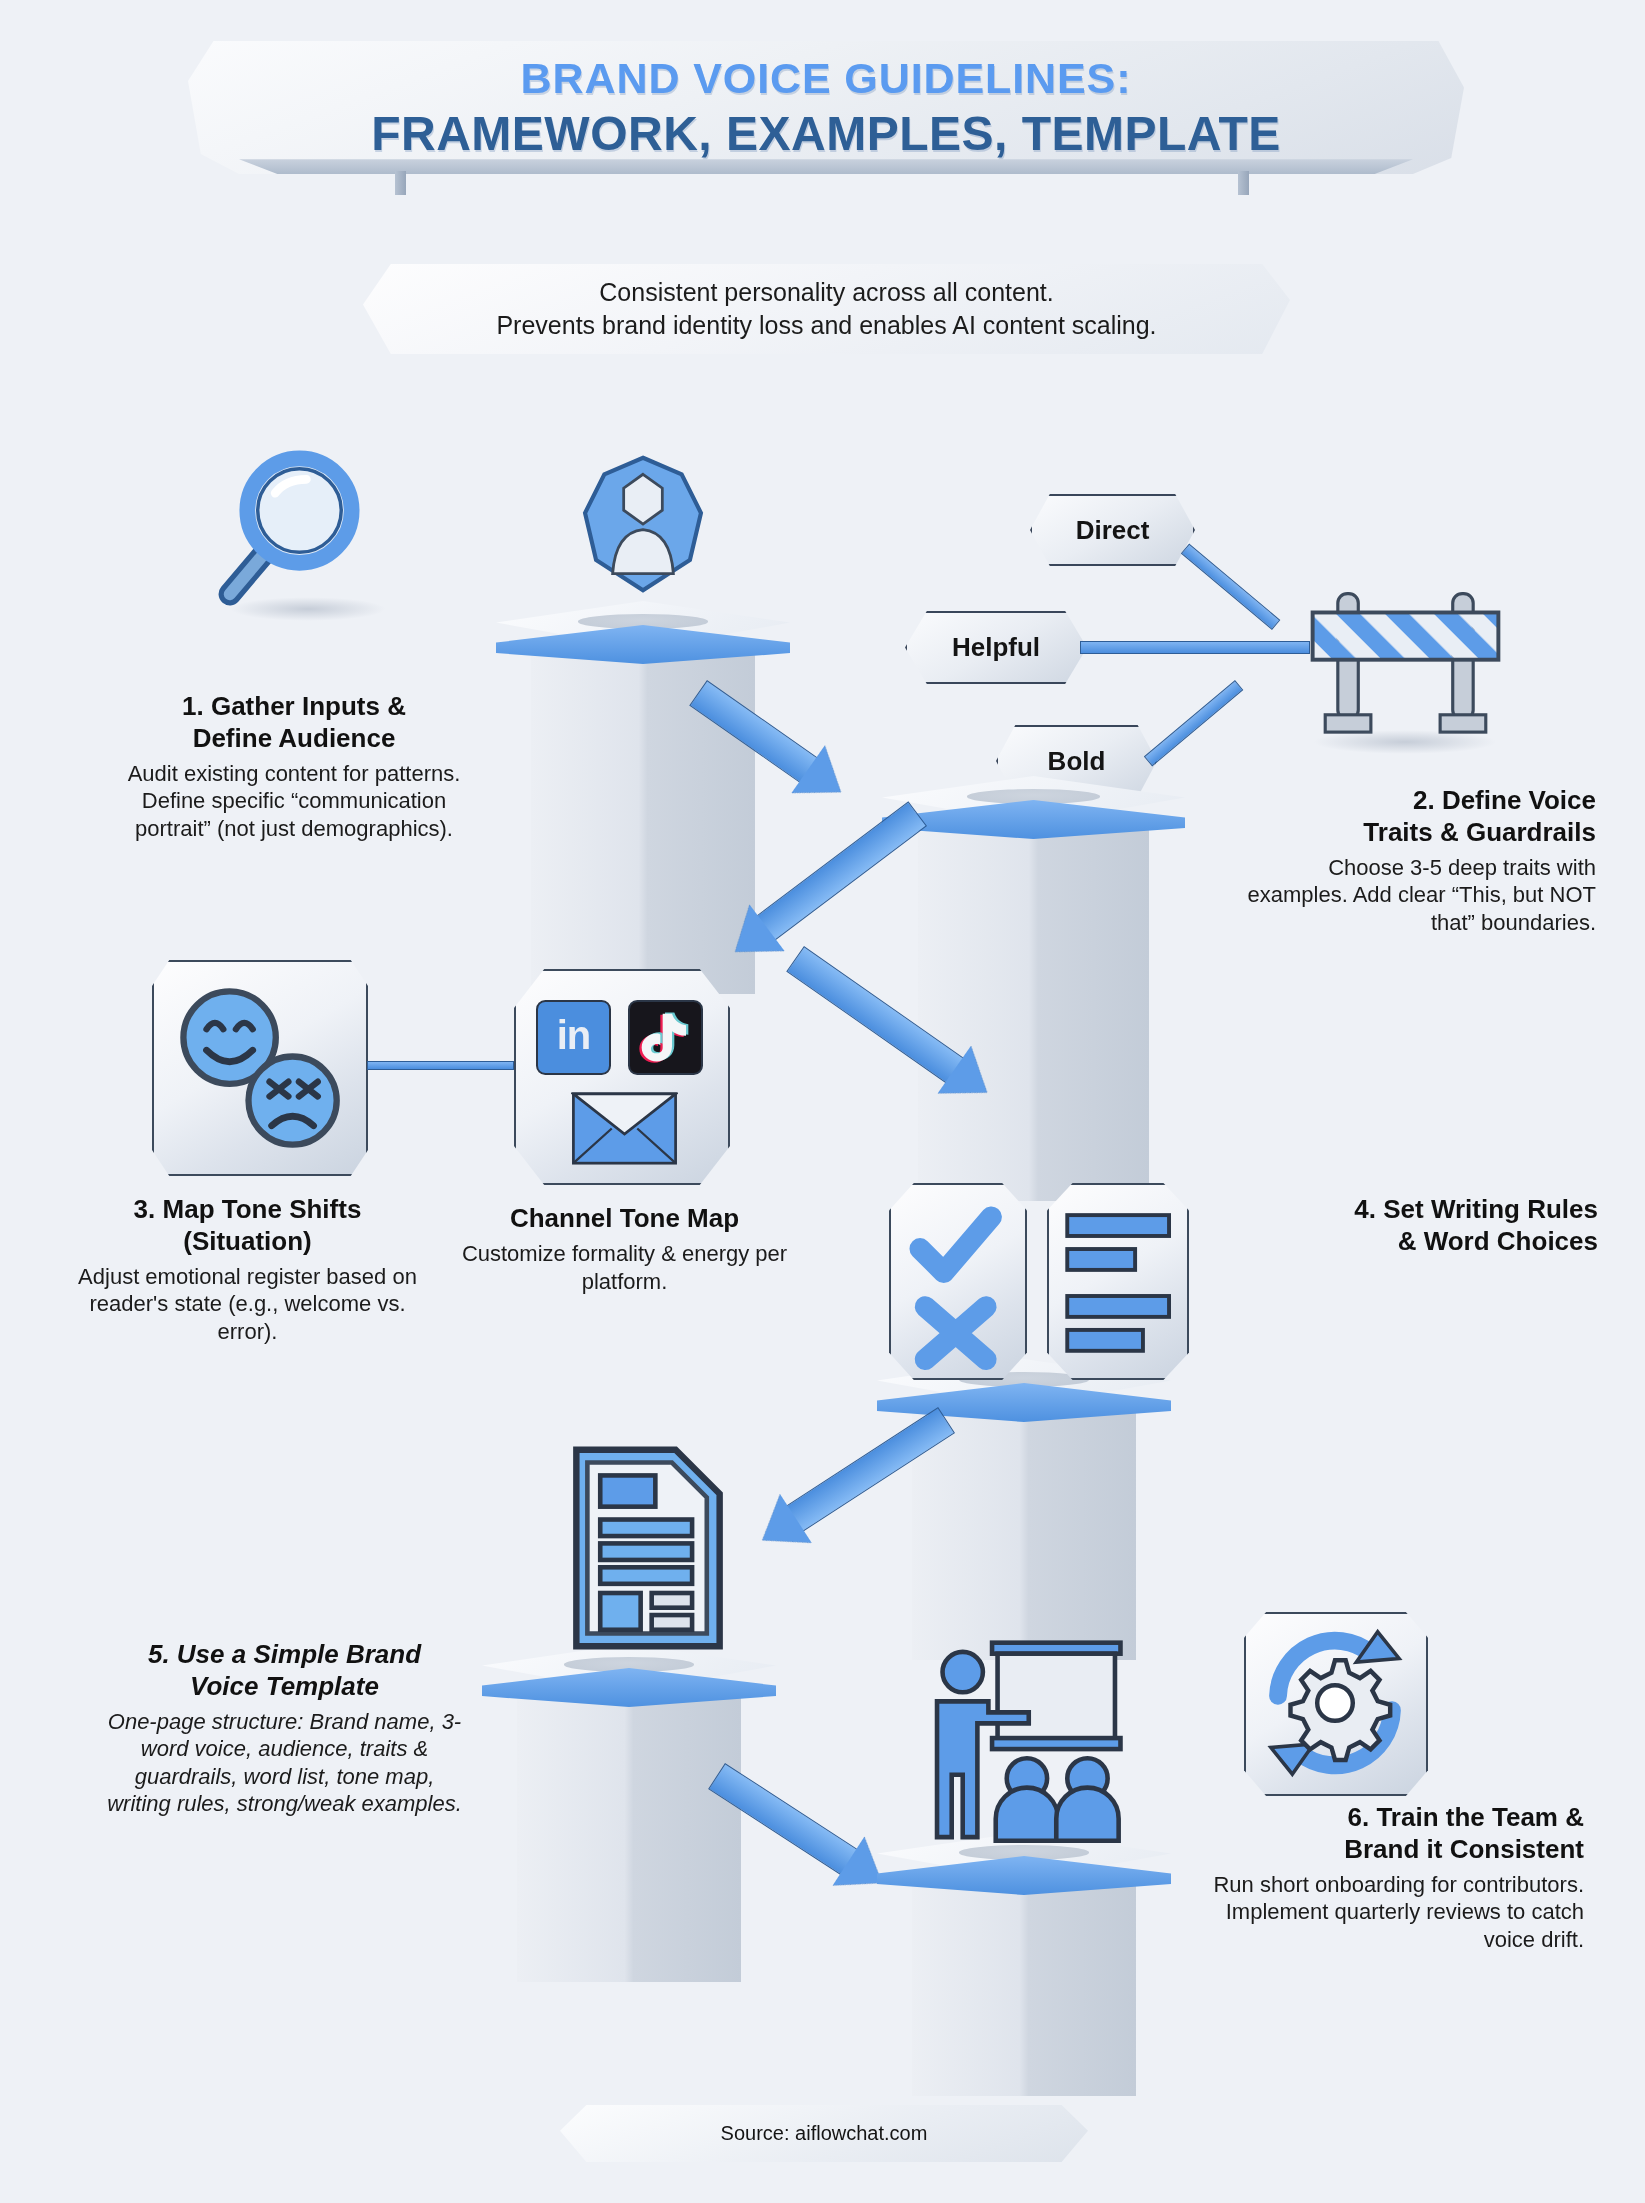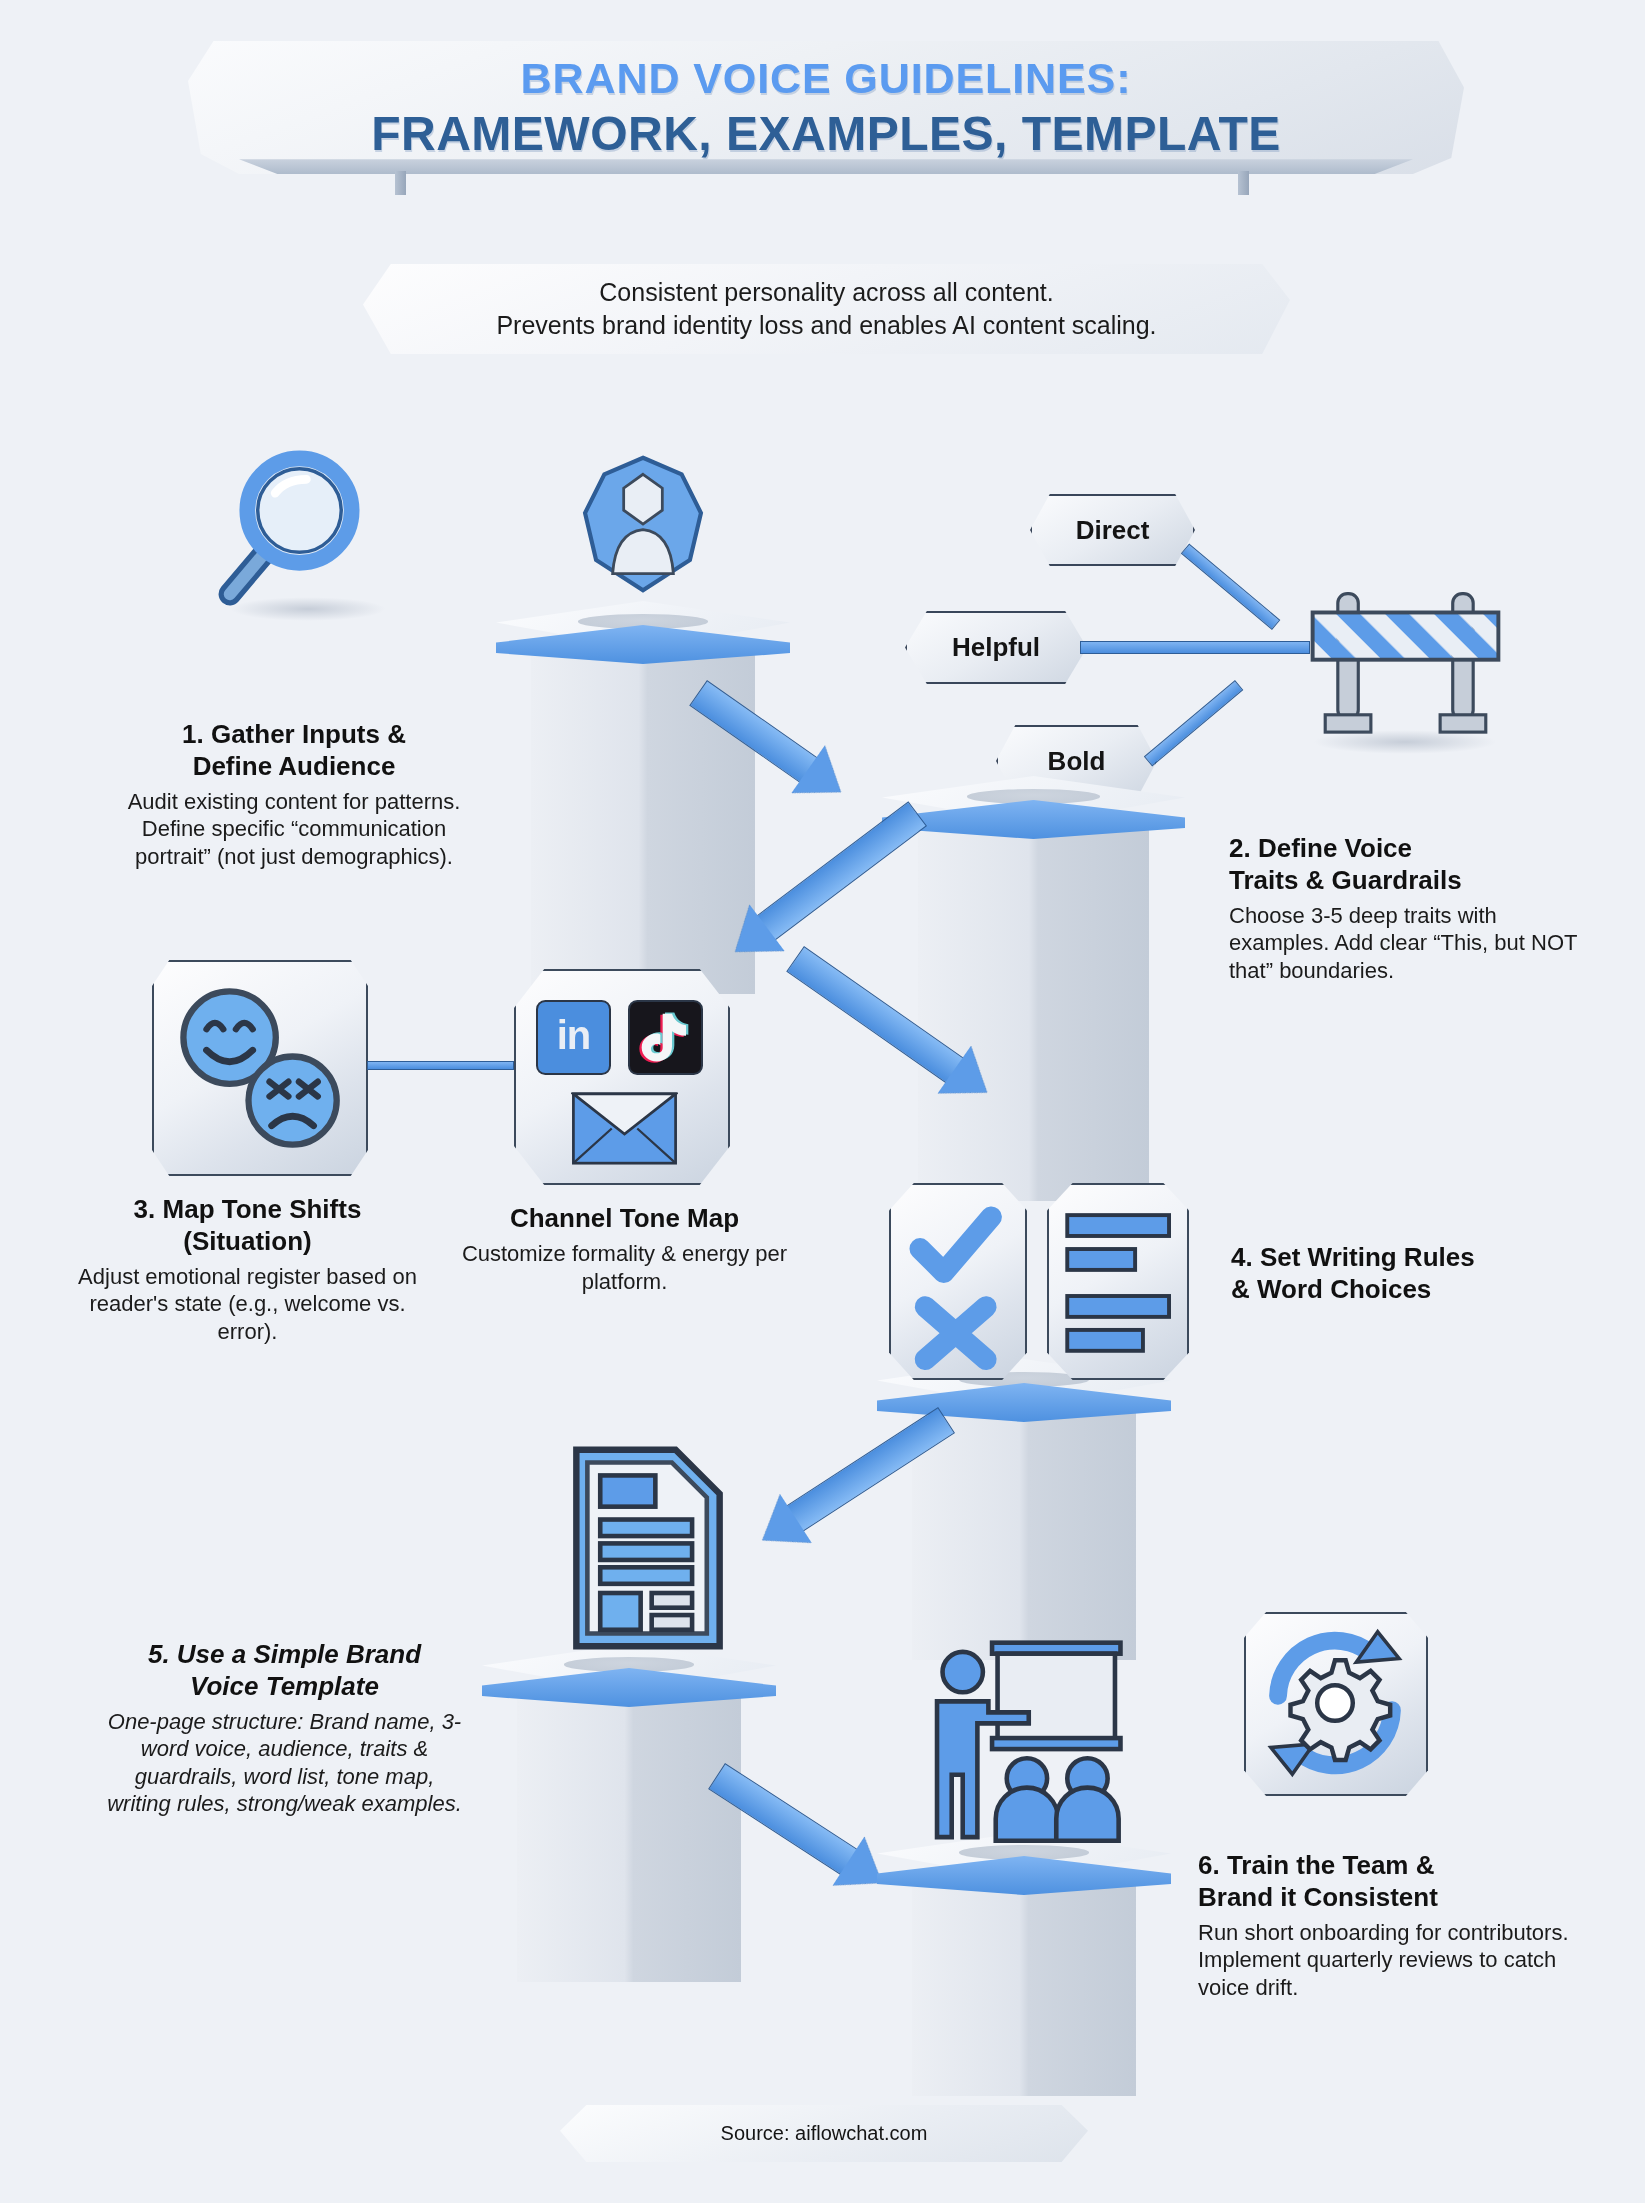--- a/index.html
+++ b/index.html
@@ -99,21 +99,21 @@
     font-weight:bold; color:#141414;
   }
 
   .connector { position:absolute; background: linear-gradient(180deg,#7fb4f2,#4b8ede);
     border:1.8px solid #2e5d96; }
 
   
   .tblock { position:absolute; }
   .tblock h3 { font-size: 26px; font-weight: bold; color:#111; line-height:1.22; }
   .tblock p  { font-size: 22px; color:#1b1b1b; line-height:1.25; margin-top:5.5px; }
-  .ta-left  { text-align:left;margin-top:48px; }
+  .ta-left  { text-align:right; }
   .ta-center{ text-align:center; }
 
   
   .footer {
     position:absolute; left:560px; top:2105px; width:528px; height:57px;
     background: linear-gradient(160deg,#fcfdfe,#e9edf3 60%,#dde3eb);
     clip-path: polygon(5% 0%, 95% 0%, 100% 45%, 95% 100%, 5% 100%, 0% 45%);
     box-shadow:0 3.7px 8.3px rgba(90,110,140,.18);
     display:flex; align-items:center; justify-content:center;
   }
@@ -162,21 +162,21 @@
       <line x1="34" y1="62" x2="12" y2="88" stroke="#2e5d96" stroke-width="13" stroke-linecap="round"></line>
       <line x1="34" y1="62" x2="12" y2="88" stroke="#7aa9da" stroke-width="7" stroke-linecap="round"></line>
       <circle cx="52" cy="40" r="30" fill="#dfeaf7" stroke="#2e5d96" stroke-width="4"></circle>
       <circle cx="52" cy="40" r="30" fill="none" stroke="#5d9ce8" stroke-width="9"></circle>
       <circle cx="52" cy="40" r="24" fill="#e6eff9" stroke="#2e5d96" stroke-width="2"></circle>
       <path d="M38 30 Q44 22 56 22" stroke="#ffffff" stroke-width="5" fill="none" stroke-linecap="round"></path>
     </svg>
   </div>
   <div class="shadow-ell" style="left:230px; top:597px; width:156px; height:24px;"></div>
 
-  <div class="tblock ta-center" style="left:101px; top:691px; width:386px;margin-top:28px;">
+  <div class="tblock ta-center" style="left:101px; top:691px; width:386px;">
     <h3>1. Gather Inputs &amp;</h3>
     <h3>Define Audience</h3>
     <p>Audit existing content for patterns. Define specific “communication portrait” (not just demographics).</p>
   </div>
 
   <div class="hex" style="left:1030px; top:494px; width:165px; height:72px; font-size:26px;">
     <span>Direct</span>
   </div>
   <div class="hex" style="left:905px; top:611px; width:182px; height:73px; font-size:26px;">
     <span>Helpful</span>

